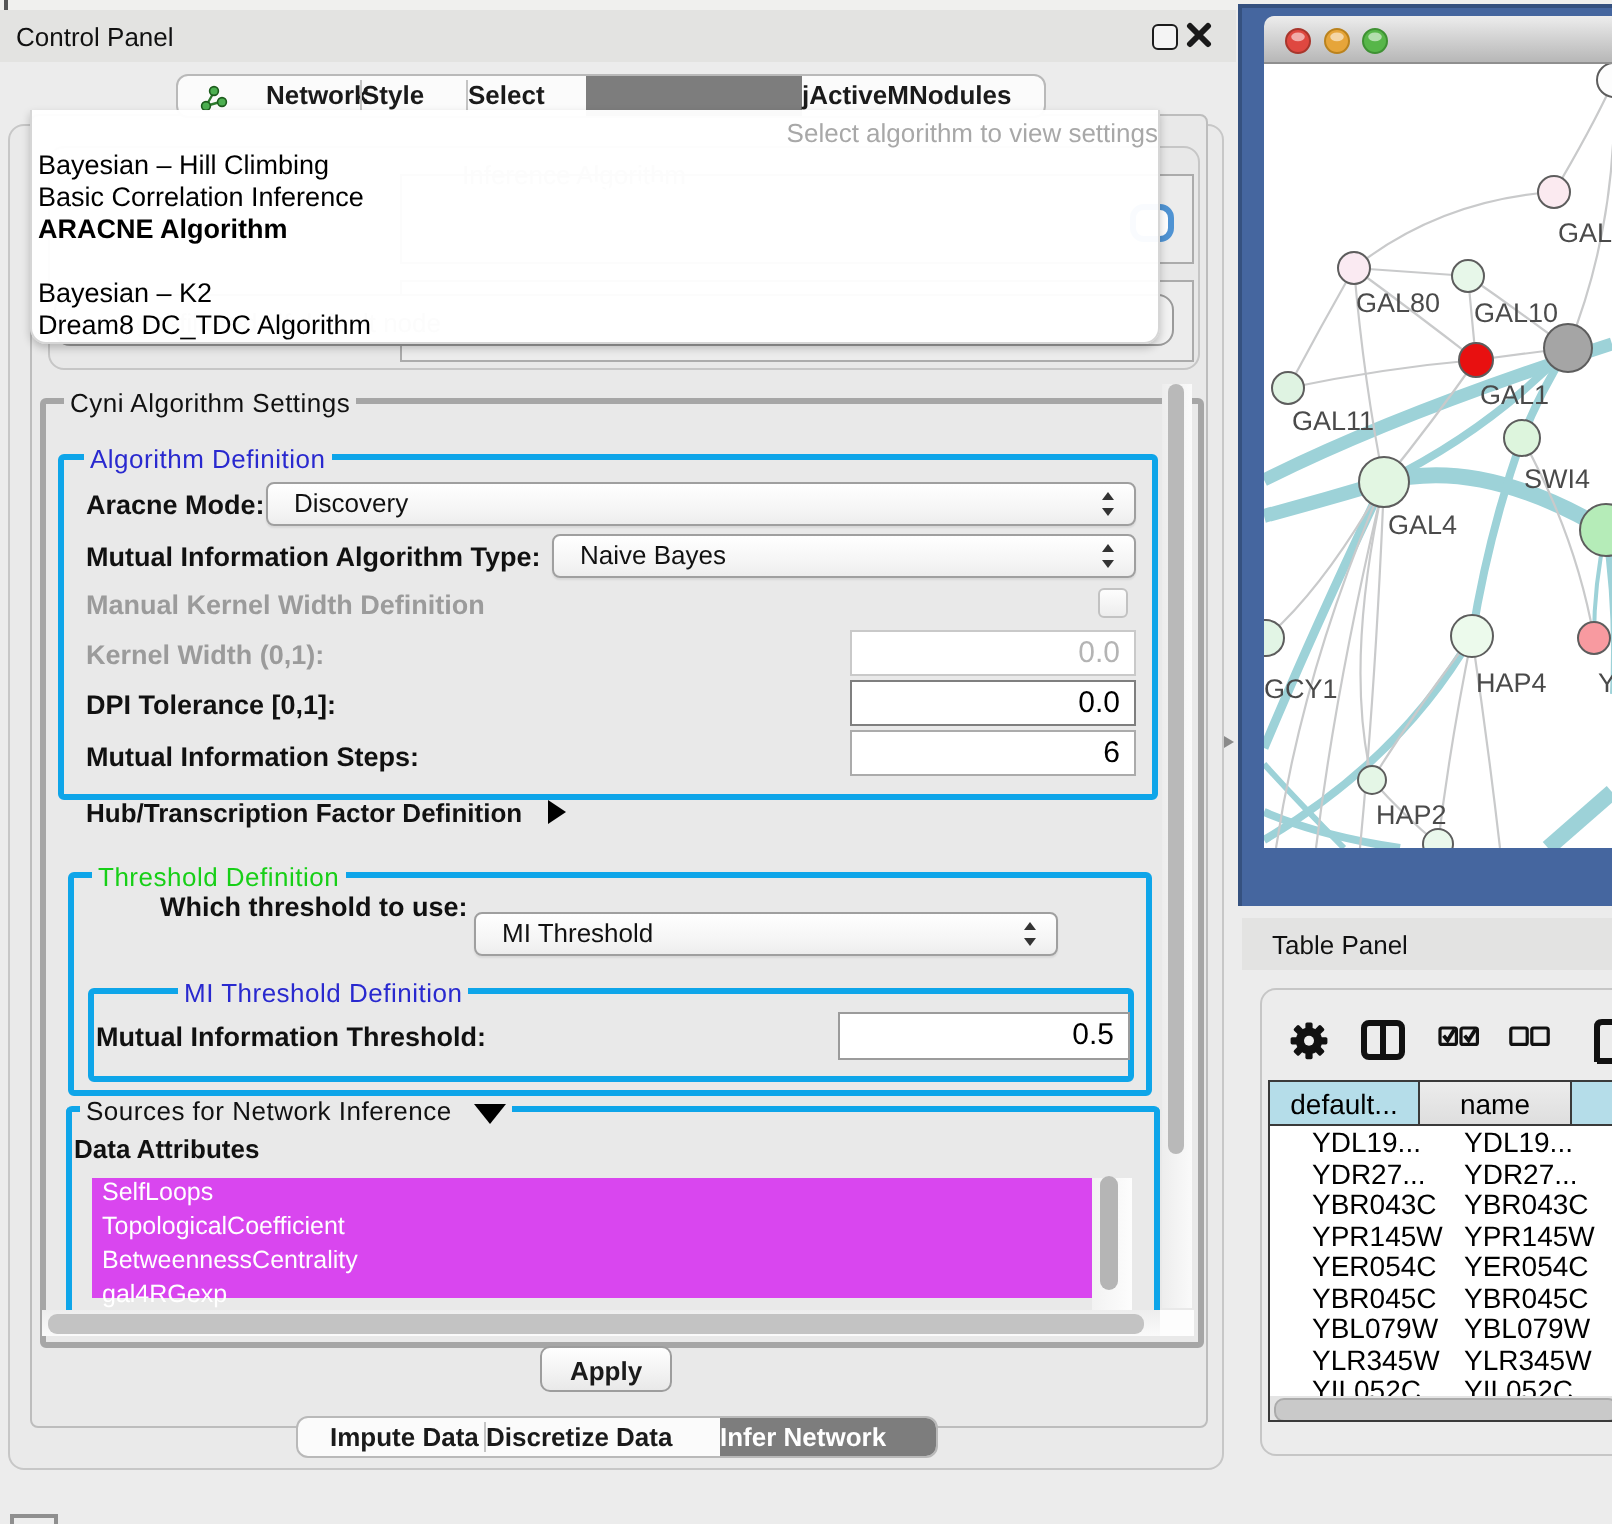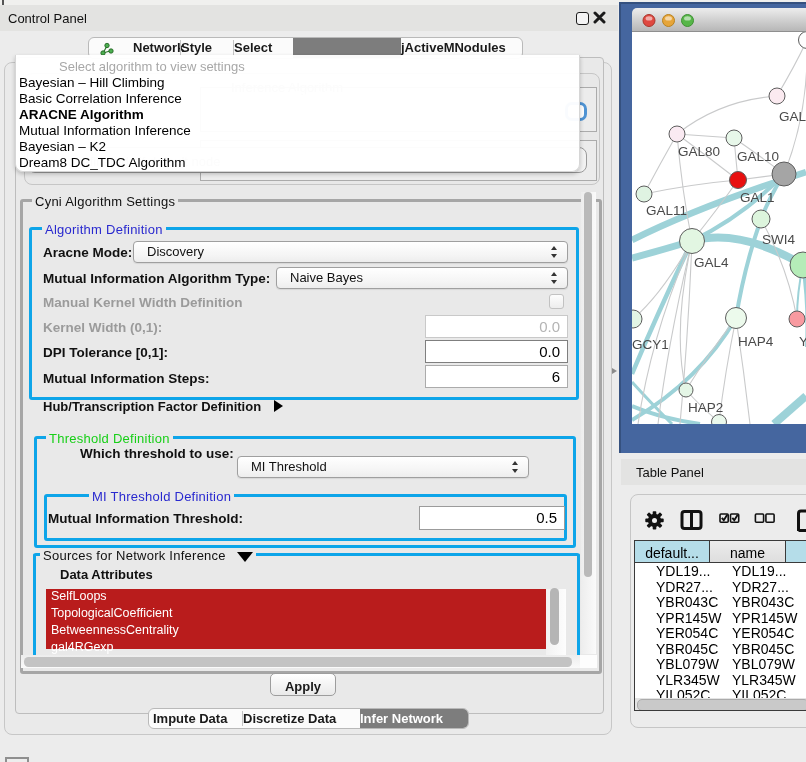--- a/index.html
+++ b/index.html
@@ -68,25 +68,24 @@
   <svg class="abs" style="left:11px;top:4px;" width="14" height="14" viewBox="0 0 14 14">
     <line x1="3" y1="11" x2="7" y2="4" stroke="#2c7a2c" stroke-width="1.2"></line>
     <line x1="3" y1="11" x2="10" y2="9" stroke="#2c7a2c" stroke-width="1.2"></line>
     <circle cx="7" cy="3.5" r="2.2" fill="#4caf50" stroke="#1c5c1c" stroke-width="0.8"></circle>
     <circle cx="3" cy="11" r="2.2" fill="#4caf50" stroke="#1c5c1c" stroke-width="0.8"></circle>
     <circle cx="11" cy="9" r="2.2" fill="#4caf50" stroke="#1c5c1c" stroke-width="0.8"></circle>
   </svg>
 </div>
 
 <div class="abs" id="dropdown" style="left:15px;top:55px;width:565px;height:117px;background:rgba(255,255,255,0.965);border-radius:0 0 8px 8px;box-shadow:0 2px 4px rgba(0,0,0,0.22);border:1px solid #d6d6d6;border-top:none;box-sizing:border-box;">
-  <div class="abs" style="left:0;top:4px;width:100%;text-align:left;font-size:13px;color:#a8a8a8;padding-left:43px;">Select algorithm to view settings</div>
+  <div class="abs" style="left:0;top:4px;width:100%;text-align:right;font-size:13px;color:#a8a8a8;">Select algorithm to view settings</div>
   <div class="abs" style="left:3px;top:20px;font-size:13.5px;color:#000;">Bayesian – Hill Climbing</div>
   <div class="abs" style="left:3px;top:36px;font-size:13.5px;color:#000;">Basic Correlation Inference</div>
   <div class="abs" style="left:3px;top:52px;font-size:13.5px;color:#000;font-weight:bold;">ARACNE Algorithm</div>
-  <div class="abs" style="left:3px;top:68px;font-size:13.5px;color:#000;">Mutual Information Inference</div>
   <div class="abs" style="left:3px;top:84px;font-size:13.5px;color:#000;">Bayesian – K2</div>
   <div class="abs" style="left:3px;top:100px;font-size:13.5px;color:#000;">Dream8 DC_TDC Algorithm</div>
 </div>
 
 <div class="group" style="left:20px;top:199px;width:576px;height:469px;border-color:#a6a6a6;">
   <span class="gtitle" style="left:9px;color:#111;">Cyni Algorithm Settings</span>
 </div>
 
 <div class="group" style="left:29px;top:227px;width:544px;height:167px;">
   <span class="gtitle" style="left:10px;color:#2929cf;">Algorithm Definition</span>
@@ -131,42 +130,42 @@
   <span class="gtitle" style="left:42px;color:#2929cf;">MI Threshold Definition</span>
 </div>
 <div class="lbl" style="left:48px;top:511px;">Mutual Information Threshold:</div>
 <div class="field" style="left:419px;top:506px;width:144px;height:22px;border-color:#9b9b9b;">
     <span style="color:#000;">0.5</span>
   </div>
 
 <div class="group" style="left:33px;top:553px;width:541px;height:103px;border-bottom:none;">
   <span class="gtitle" style="left:4px;color:#111;">Sources for Network Inference <span style="display:inline-block;width:0;height:0;border-left:8.5px solid transparent;border-right:8.5px solid transparent;border-top:10px solid #000;vertical-align:middle;margin-left:7px;"></span></span>
 </div>
-<div class="lbl" style="left:37px;top:567px;font-size:13px;padding-left:23px;">Data Attributes</div>
-<div class="abs" style="left:46px;top:589px;width:500px;height:60px;background:#b91c1c;">
+<div class="lbl" style="left:37px;top:567px;font-size:13px;">Data Attributes</div>
+<div class="abs" style="left:46px;top:589px;width:500px;height:60px;background:#d946ef;">
   <div class="abs" style="left:5px;top:0px;font-size:12.5px;color:#fff;">SelfLoops</div>
   <div class="abs" style="left:5px;top:17px;font-size:12.5px;color:#fff;">TopologicalCoefficient</div>
   <div class="abs" style="left:5px;top:34px;font-size:12.5px;color:#fff;">BetweennessCentrality</div>
   <div class="abs" style="left:5px;top:51px;font-size:12.5px;color:#fff;">gal4RGexp</div>
 </div>
 <div class="abs" style="left:546px;top:589px;width:20px;height:68px;background:linear-gradient(90deg,#f2f2f2,#fdfdfd);"></div>
 <div class="abs" style="left:550px;top:588px;width:9px;height:57px;background:#b5b5b5;border-radius:4.5px;"></div>
 
 <div class="abs" style="left:581px;top:192px;width:15px;height:462px;background:linear-gradient(90deg,#ededed,#fafafa);"></div>
 <div class="abs" style="left:583.5px;top:192px;width:8px;height:385px;background:#b9b9b9;border-radius:4px;"></div>
 <div class="abs" style="left:21px;top:655px;width:559px;height:13px;background:linear-gradient(#ededed,#fafafa);"></div>
 <div class="abs" style="left:24px;top:657px;width:548px;height:9.5px;background:#c3c3c3;border-radius:4.5px;"></div>
 <div class="abs" style="left:580px;top:655px;width:17px;height:13px;background:#fdfdfd;"></div>
 
 <div class="abs" style="left:270px;top:673px;width:66px;height:23px;border:1px solid #9d9d9d;border-radius:5px;background:linear-gradient(#ffffff,#e9e9e9);box-sizing:border-box;text-align:center;">
   <span style="font-size:13px;font-weight:bold;color:#1a1a1a;position:relative;top:3px;">Apply</span>
 </div>
 
 <div class="abs" style="left:148px;top:708px;width:321px;height:21px;background:#fbfbfb;border:1px solid #b9b9b9;border-radius:6px;box-sizing:border-box;">
-  <div class="seg" style="left:4px;width:93px;">
+  <div class="seg" style="left:16px;width:93px;">
       <div class="st" style="top:2px;">Impute Data</div>
     </div>
   <div class="abs" style="left:93px;top:2px;width:1px;height:15px;background:#c4c4c4;"></div>
   <div class="seg" style="left:94px;width:117px;">
       <div class="st" style="top:2px;">Discretize Data</div>
     </div>
   <div class="seg" style="left:211px;width:108px;background:#7d7d7d;border-radius:0 5px 5px 0;">
       <div class="st" style="top:2px;color:#fff;">Infer Network</div>
     </div>
 </div>

